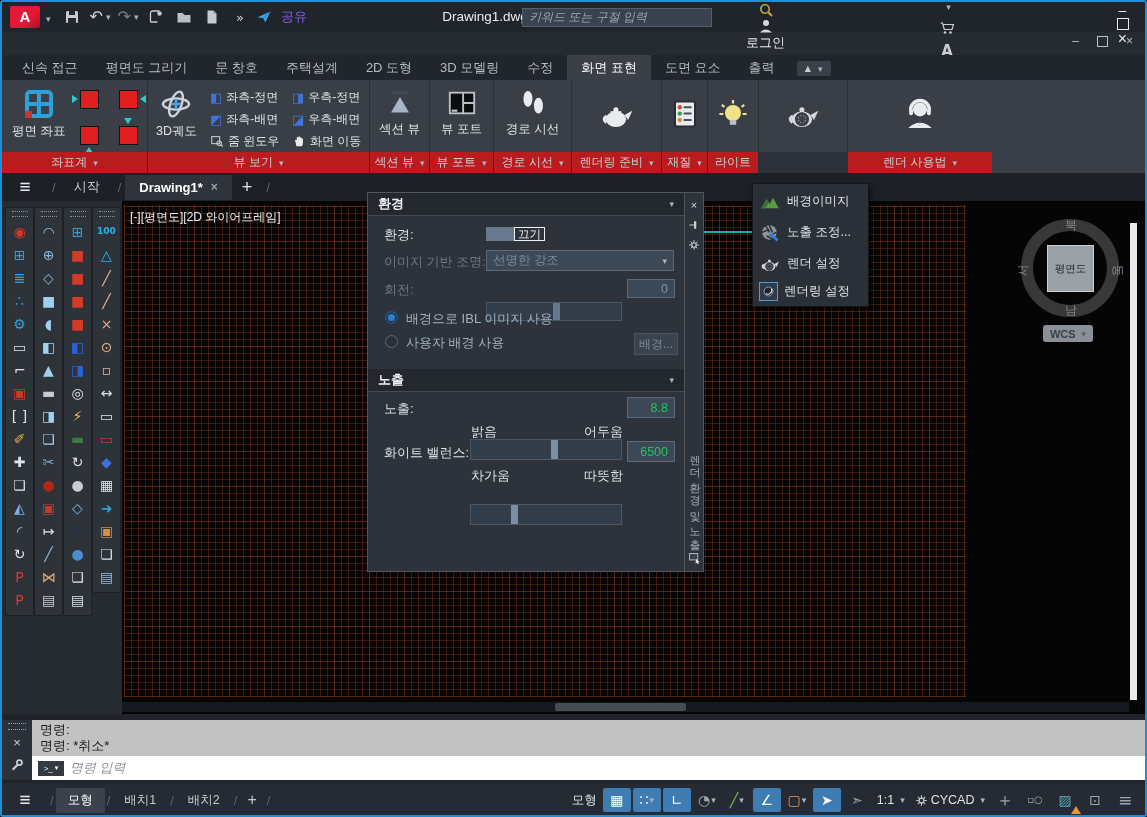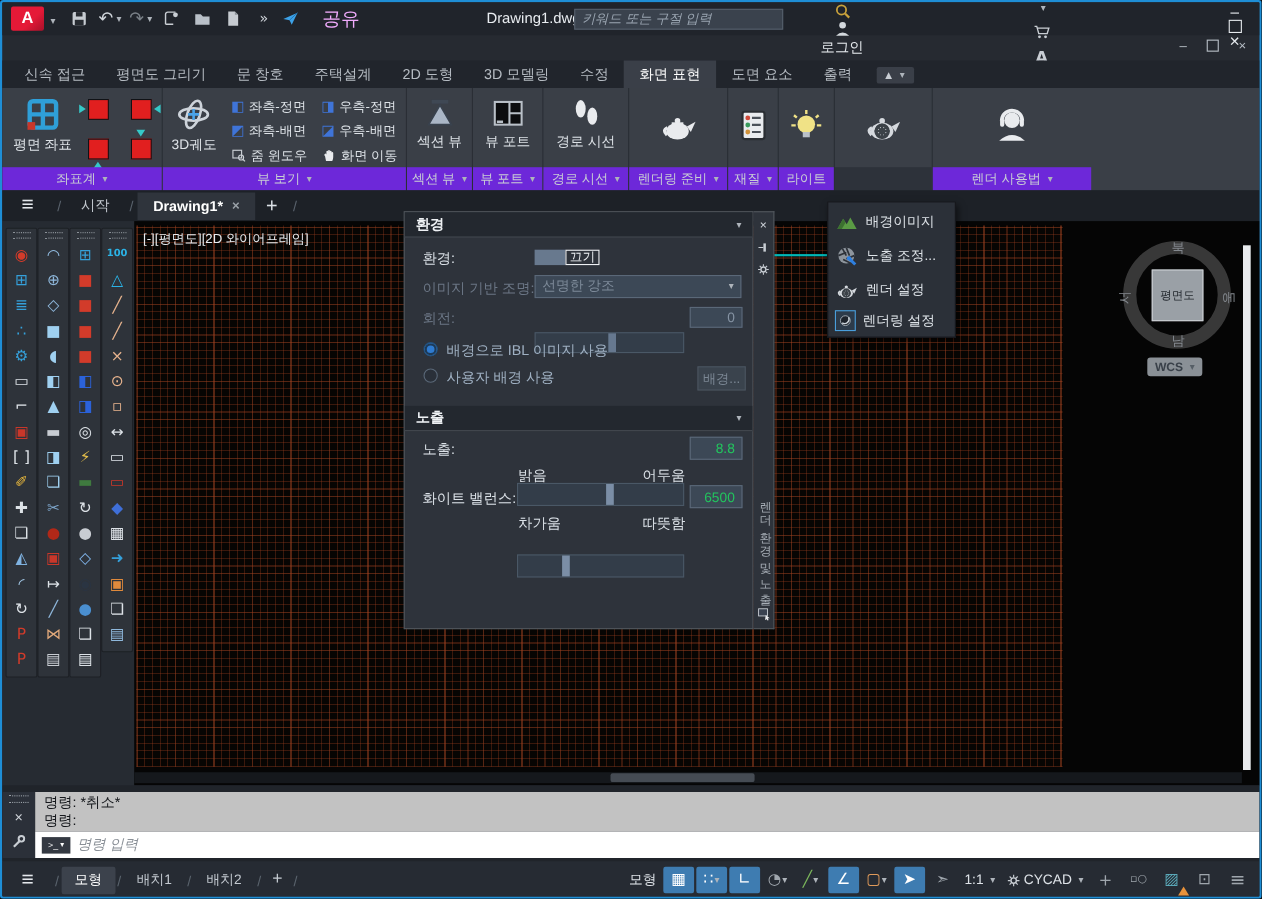--- a/index.html
+++ b/index.html
@@ -11,21 +11,21 @@
   .caret{color:#aeb4bb;font-size:9px;margin-left:3px;}
   svg{display:block;}
 
   
   #titlebar{left:0;top:0;right:0;height:30px;background:#20242b;}
   #app-logo{left:8px;top:4px;width:30px;height:22px;background:linear-gradient(135deg,#e51937 60%,#a8112a);
     color:#fff;font-weight:bold;font-size:15px;text-align:center;line-height:22px;border-radius:2px;}
   #app-caret{left:41px;top:12px;}
   .qa{display:flex;align-items:center;gap:4px;position:absolute;left:58px;top:3px;height:24px;}
   .qa .btn{width:24px;height:24px;display:flex;align-items:center;justify-content:center;color:#cfd4da;font-size:16px;}
-  #share-label{color:#f0abfc;font-size:17px;margin-left:16px;}
+  #share-label{color:#8b5cf6;font-size:13px;margin-left:4px;}
   #doc-title{left:408px;top:0;width:150px;height:30px;line-height:30px;text-align:center;color:#e8ecf0;font-size:13.5px;}
   #title-expander{left:560px;top:10px;color:#9aa1a8;font-size:9px;}
   #search-box{left:520px;top:6px;width:176px;height:17px;background:#3a424d;border:1px solid #555f6b;
     color:#9aa5b1;font-style:italic;font-size:12px;padding:0 6px;line-height:17px;}
   #login-label{color:#e4e8ec;font-size:13px;}
   .title-right{position:absolute;top:0;height:30px;display:flex;align-items:center;flex-direction:column;}
   .winbtn{width:45px;height:30px;display:flex;align-items:center;justify-content:center;color:#e6eaee;font-size:14px;}
   .maxbox{width:10px;height:10px;border:1.5px solid #e6eaee;}
   .divider-v{width:1px;height:16px;background:#4a515a;margin:0 6px;}
 
@@ -39,21 +39,21 @@
   #rtabs{left:0;top:53px;right:0;height:25px;background:#21252c;display:flex;align-items:flex-end;padding-left:6px;}
   .rtab{padding:4px 14px;font-size:13px;color:#b6bcc3;height:17px;}
   .rtab.active{background:#3a3f48;color:#fff;}
   #ribbon-overflow{margin-left:8px;margin-bottom:4px;width:34px;height:15px;background:#3a3f48;border-radius:2px;
     display:flex;align-items:center;justify-content:center;color:#c9ced4;font-size:8px;gap:4px;}
 
   
   #ribbon{left:0;top:78px;right:0;height:93px;background:#3a3f47;}
   .panel{position:absolute;top:0;height:93px;border-right:1px solid #2a2e35;box-sizing:border-box;}
   .plabel{position:absolute;left:0;right:0;bottom:0;height:21px;display:flex;align-items:center;justify-content:center;
-    gap:3px;color:#c9ced4;font-size:12px;background:#6d28d9;}
+    gap:3px;color:#c9ced4;font-size:12px;background:#b91c1c;}
   .bigbtn{display:flex;flex-direction:column;align-items:center;gap:3px;color:#dde2e7;font-size:12.5px;text-align:center;}
   .vsq{position:relative;width:17px;height:17px;background:#e11f1f;border:1px solid #101216;}
   .tri{position:absolute;width:0;height:0;}
   .tri.left{left:-9px;top:4px;border-top:4px solid transparent;border-bottom:4px solid transparent;border-left:6px solid #35c8c8;}
   .tri.right{right:-9px;top:4px;border-top:4px solid transparent;border-bottom:4px solid transparent;border-right:6px solid #35c8c8;}
   .tri.up{left:4px;bottom:-9px;border-left:4px solid transparent;border-right:4px solid transparent;border-bottom:6px solid #35c8c8;}
   .tri.down{left:4px;top:-9px;border-left:4px solid transparent;border-right:4px solid transparent;border-top:6px solid #35c8c8;}
   .vbtn{display:flex;align-items:center;gap:4px;color:#dde2e7;font-size:12px;height:20px;}
 
   
@@ -886,22 +886,22 @@
       <span id="cmd-grip"></span>
       <span style="color:#cfd4da;font-size:13px;margin-bottom:8px">×</span>
       <span>
         <svg width="14" height="14" viewBox="0 0 16 16">
             <path d="M3 13.5 L9 7.5" stroke="#c9ced4" stroke-width="2.4"></path>
             <circle cx="10.8" cy="5.2" r="2.9" fill="none" stroke="#c9ced4" stroke-width="2"></circle>
           </svg>
       </span>
     </div>
     <div id="cmd-hist">
+      <div>명령:</div>
       <div>명령: *취소*</div>
-      <div>명령:</div>
     </div>
     <div id="cmd-input">
       <span id="prompt-chip">
         <span>&gt;_</span>
           <span style="font-size:7px">▾</span>
       </span>
       <span id="cmd-ph">명령 입력</span>
     </div>
   </div>
 

